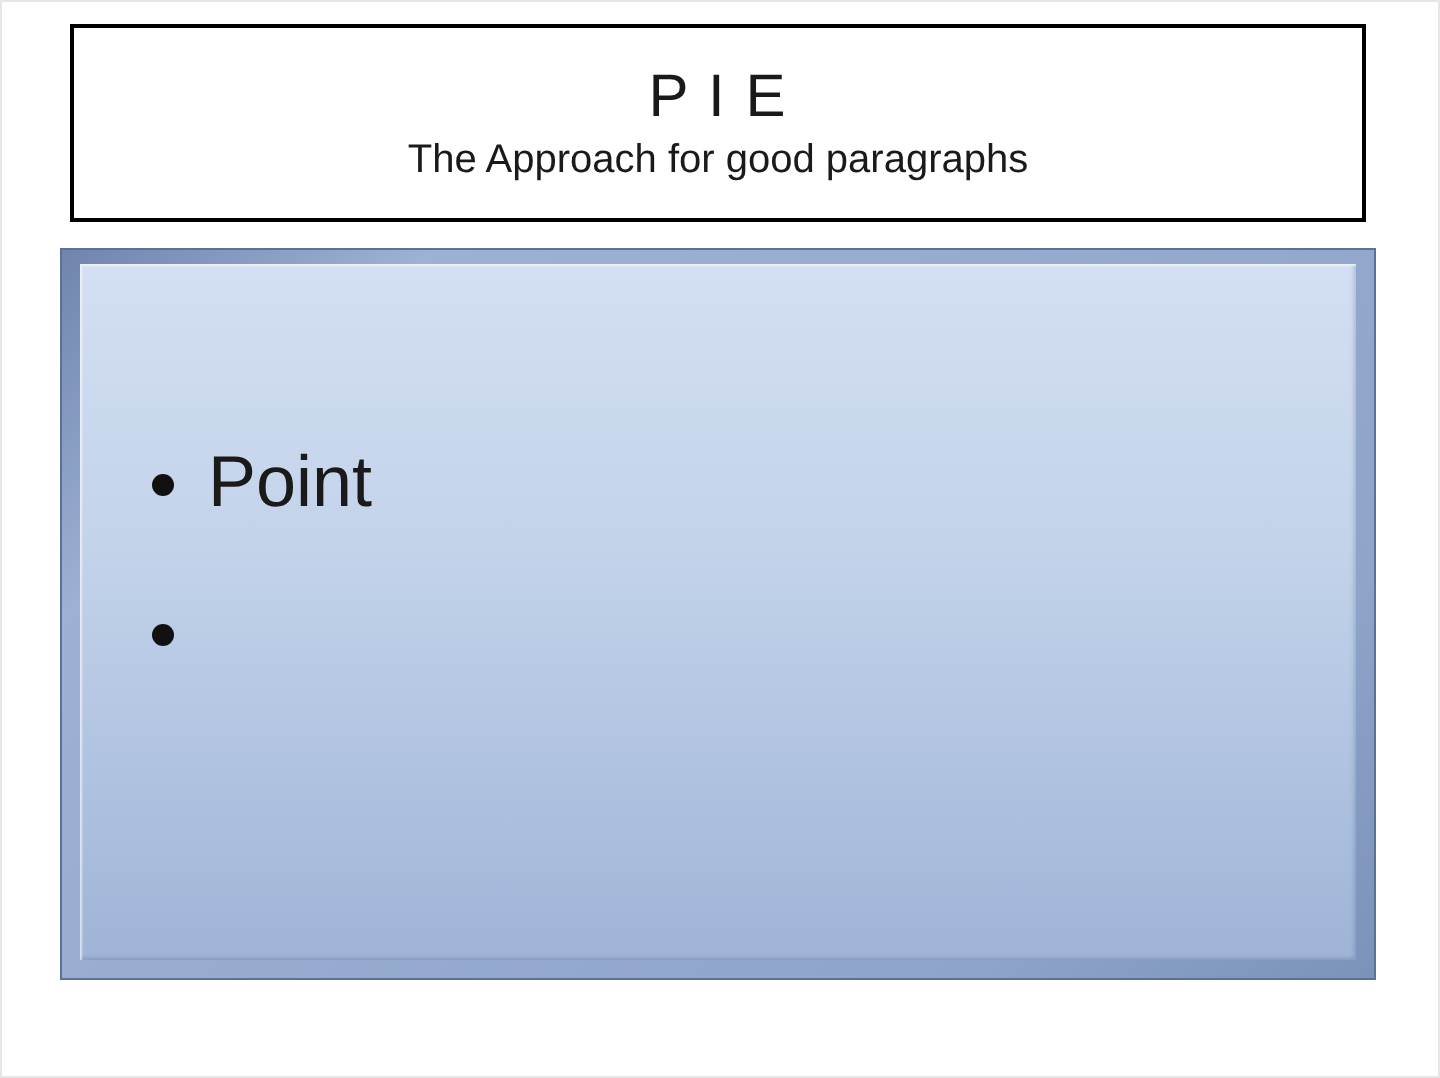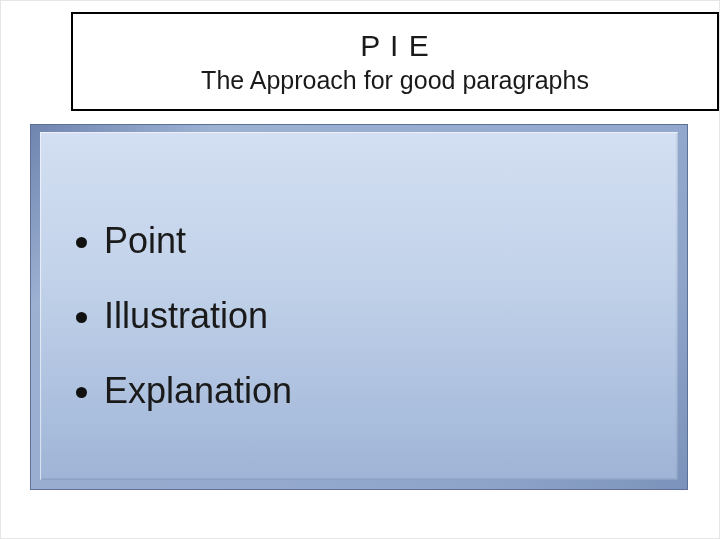--- a/index.html
+++ b/index.html
@@ -26,29 +26,28 @@
     height: 99px;
     border: 2px solid #000000;
     background: #ffffff;
     box-sizing: border-box;
     display: flex;
     flex-direction: column;
     align-items: center;
     justify-content: center;
     text-align: center;
     color: #1a1a1a;
-    margin-left: 36px;
   }
   .title-line1 {
     font-size: 30px;
     line-height: 1.25;
     letter-spacing: 1px;
   }
   .title-line2 {
-    font-size: 25px;
+    font-size: 20px;
     line-height: 1.25;
   }
 
   
   .content-frame {
     position: absolute;
     left: 30px;
     top: 124px;
     width: 658px;
     height: 366px;
@@ -106,23 +105,18 @@
 
   <div class="content-frame">
     <div class="content-inner">
       <ul class="bullet-list">
         <li class="bullet-item">
           <span class="bullet-dot"></span>
           <span>Point</span>
         </li>
         <li class="bullet-item">
           <span class="bullet-dot"></span>
-          <span>Illustration</span>
-        </li>
-        <li class="bullet-item">
-          <span class="bullet-dot"></span>
-          <span>Explanation</span>
         </li>
       </ul>
     </div>
   </div>
 
 </div>
 
 </body></html>

